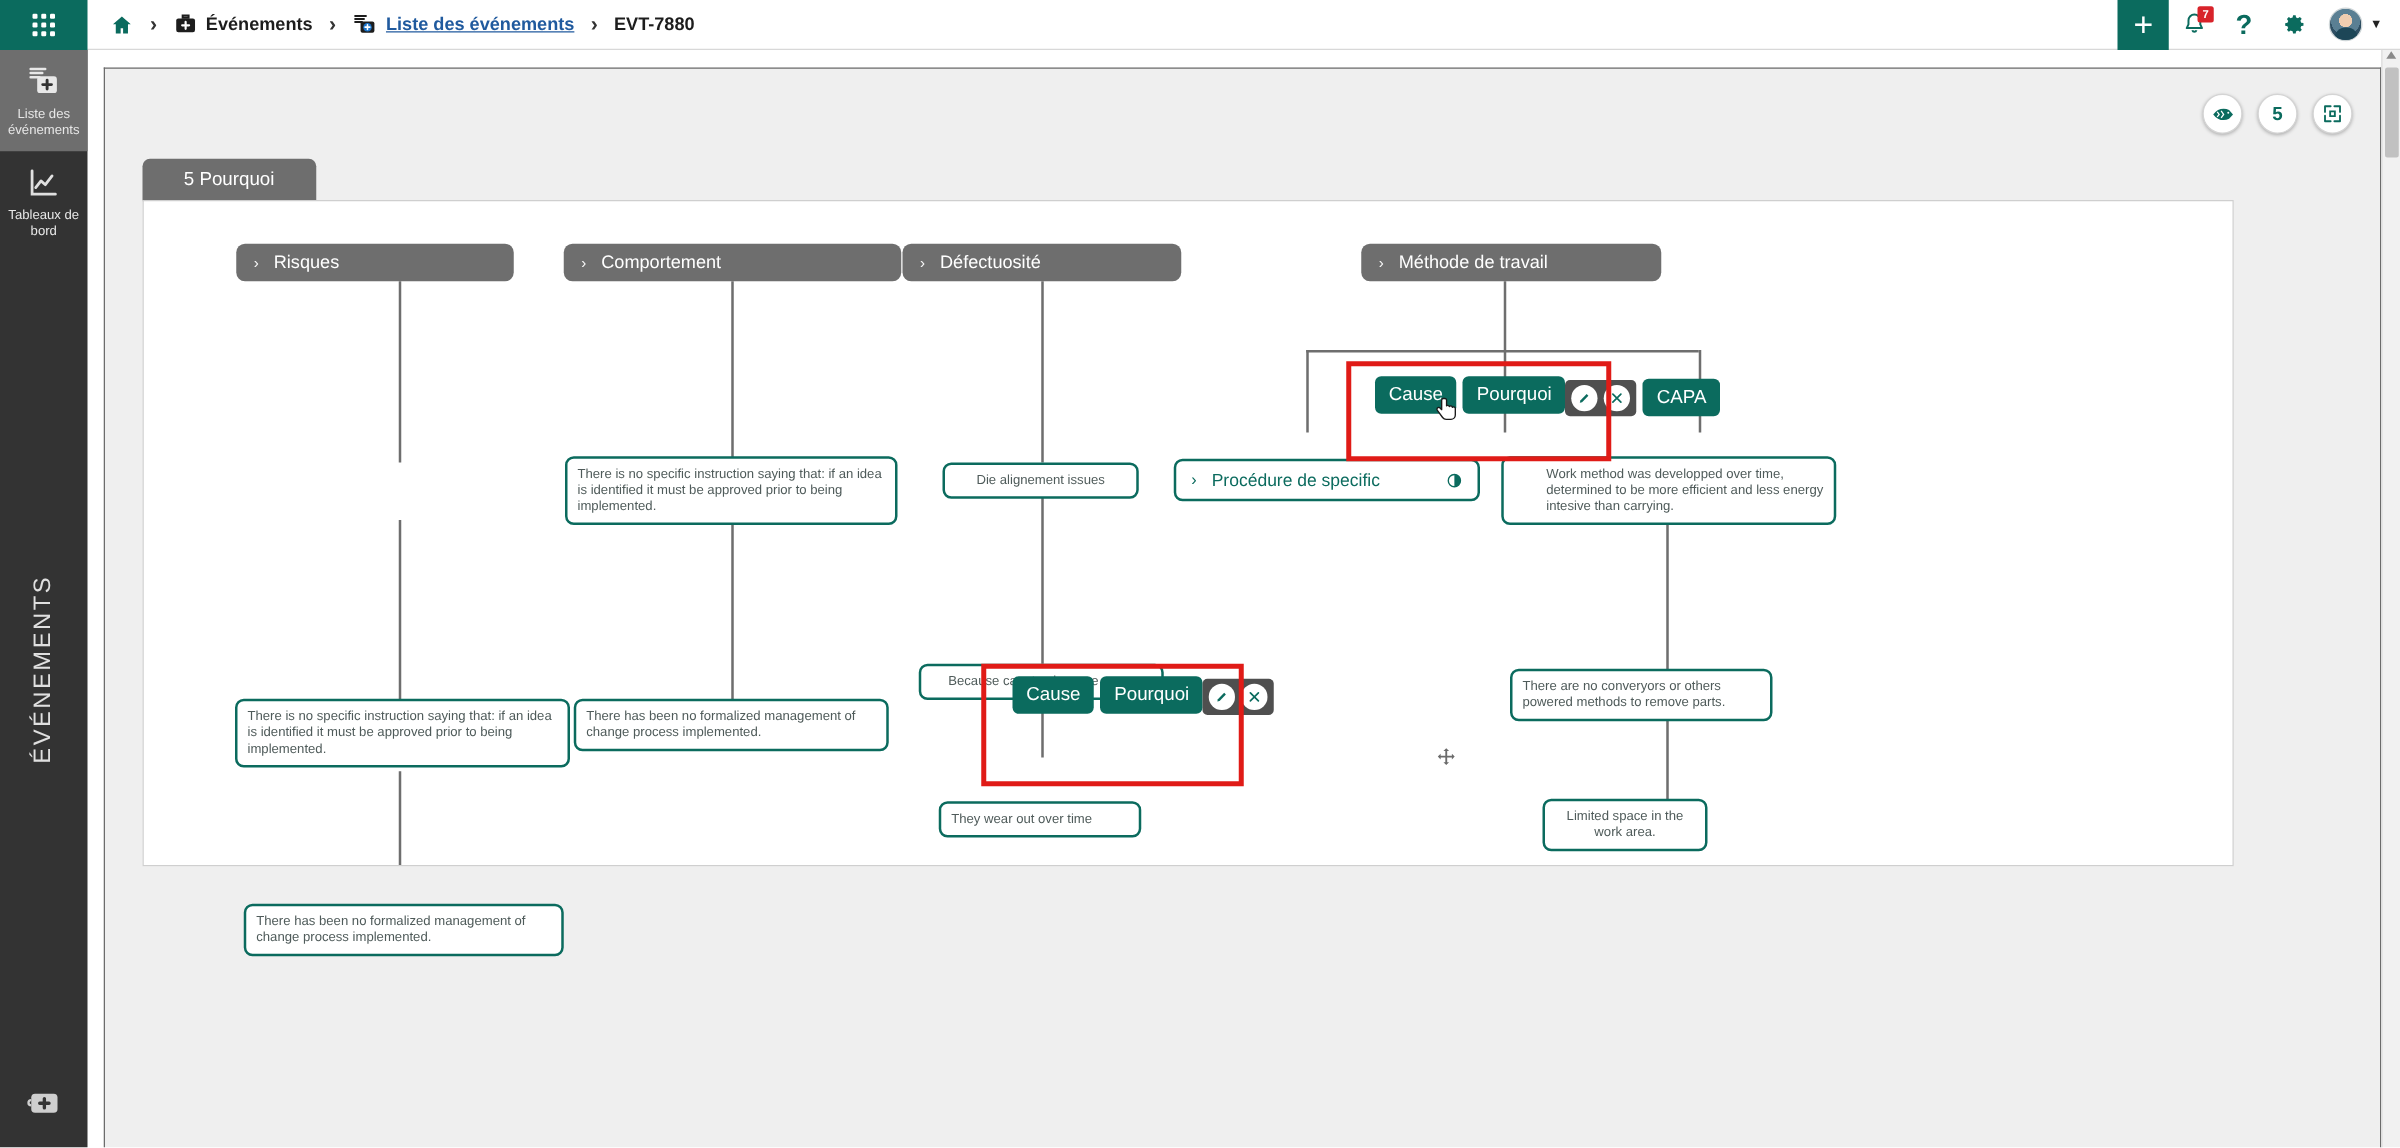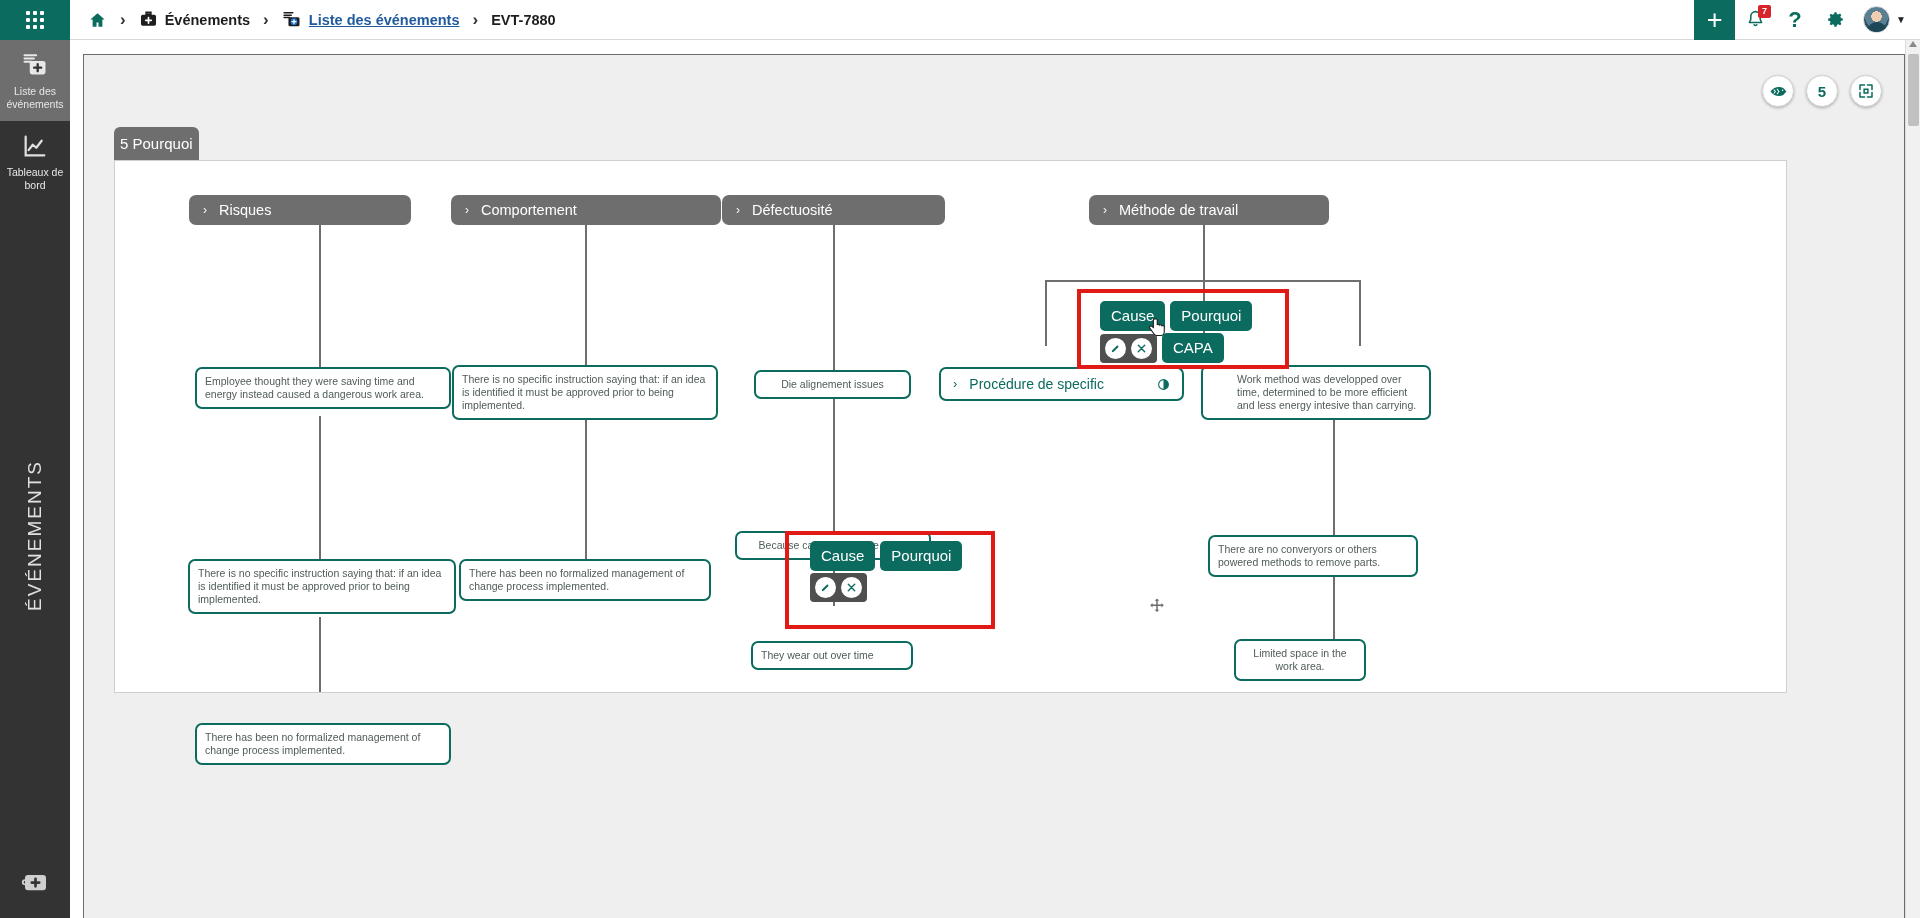--- a/index.html
+++ b/index.html
@@ -85,21 +85,21 @@
   .circ-btn {
     width: 32px; height: 32px; border-radius: 50%; background: #ffffff;
     border: 1px solid #d4d4d4; box-shadow: 0 1px 3px rgba(0,0,0,.28);
     display: flex; align-items: center; justify-content: center; cursor: pointer;
     color: #0b6b5e; font-size: 15px; font-weight: bold;
   }
 
   
   #tab-row { position: absolute; left: 30px; top: 72px; }
   #tab-5pourquoi {
-    background: #6e6e6e; color: #fff; font-size: 15px; padding: 8px 6px 9px;
+    background: #6e6e6e; color: #fff; font-size: 15px; padding: 8px 33px 9px;
     border-radius: 6px 6px 0 0; display: inline-block; cursor: pointer;
   }
   
   #sheet {
     position: absolute; left: 30px; top: 105px; width: 1673px; height: 533px;
     background: #ffffff; border: 1px solid #cfcfcf;
   }
 
   
   .cat-head {
@@ -115,21 +115,21 @@
     padding: 6px 8px; cursor: pointer;
   }
   .node.sub {
     color: #0b6b5e; font-size: 14px; padding: 7px 12px; display: flex;
     align-items: center; gap: 12px; line-height: 16px;
   }
   .vline { position: absolute; width: 2px; background: #6e6e6e; }
   .hline { position: absolute; height: 2px; background: #6e6e6e; }
 
   
-  .popup { position: absolute; display: flex; flex-direction: column; align-items: flex-start; }
+  .popup { position: absolute; display: flex; align-items: flex-start; }
   .pop-row { display: flex; gap: 5px; }
   .pop-btn {
     background: #0b6b5e; color: #fff; border-radius: 5px; font-size: 15px;
     padding: 6px 11px 7px; cursor: pointer; white-space: nowrap;
   }
   .pop-tools {
     background: #4f4f4f; border-radius: 4px; padding: 4px 5px; display: flex; gap: 5px;
     margin-top: 2px;
   }
   .tool-circ {
@@ -329,41 +329,40 @@
         <div class="cat-head" style="left:607px; top:34px; width:223px;">
           <span class="chev">›</span>
           <span>Défectuosité</span>
         </div>
 
         <div class="cat-head" style="left:974px; top:34px; width:240px;">
           <span class="chev">›</span>
           <span>Méthode de travail</span>
         </div>
 
-        <div class="node" style="left:80px;  top:206px; width:256px;">Employee thought they were saving time and energy instead caused a dangerous work area.</div>
         <div class="node" style="left:73px;  top:398px; width:268px;">There is no specific instruction saying that: if an idea is identified it must be approved prior to being implemented.</div>
         <div class="node" style="left:80px;  top:562px; width:256px;">There has been no formalized management of change process implemented.</div>
 
         <div class="node" style="left:337px; top:204px; width:266px;">There is no specific instruction saying that: if an idea is identified it must be approved prior to being implemented.</div>
         <div class="node" style="left:344px; top:398px; width:252px;">There has been no formalized management of change process implemented.</div>
 
         <div class="node" style="left:639px; top:209px; width:157px; text-align:center;">Die alignement issues</div>
         <div class="node" style="left:620px; top:370px; width:196px; text-align:center;">Because cam tracks were worn.</div>
         <div class="node" style="left:636px; top:480px; width:162px; ">They wear out over time</div>
 
         <div class="node sub" style="left:824px; top:206px; width:245px;">
           <span class="chev" style="font-size:13px;">›</span>
           <span>Procédure de specific</span>
           <svg width="13" height="13" viewBox="0 0 24 24" style="margin-left:auto;">
             <circle cx="12" cy="12" r="9" fill="none" stroke="#0b6b5e" stroke-width="2"></circle>
             <path d="M12 3a9 9 0 0 1 0 18z" fill="#0b6b5e"></path>
           </svg>
         </div>
 
-        <div class="node" style="left:1086px; top:204px; width:230px;padding-left:34px;">Work method was developped over time, determined to be more efficient and less energy intesive than carrying.</div>
+        <div class="node" style="left:1086px; top:204px; width:268px;padding-left:34px;">Work method was developped over time, determined to be more efficient and less energy intesive than carrying.</div>
         <div class="node" style="left:1093px; top:374px; width:210px;">There are no converyors or others powered methods to remove parts.</div>
         <div class="node" style="left:1119px; top:478px; width:132px; text-align:center;">Limited space in the work area.</div>
 
         <div class="popup" style="left:695px; top:380px;">
           <div class="pop-row">
             <div class="pop-btn">Cause</div>
             <div class="pop-btn">Pourquoi</div>
           </div>
           <div class="pop-tools">
             <div class="tool-circ">

